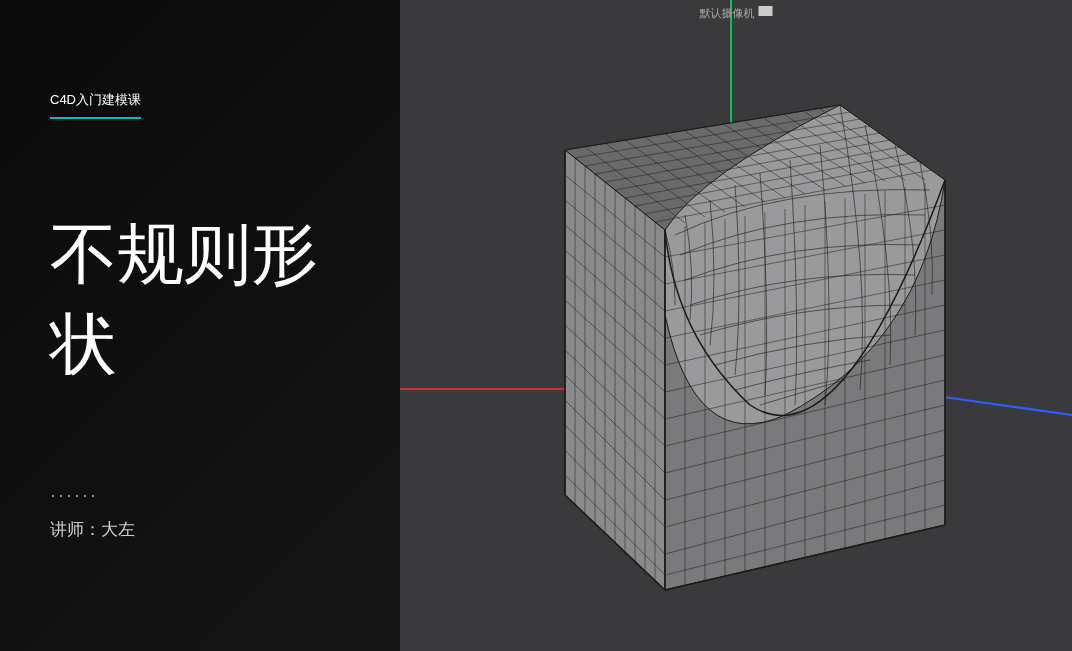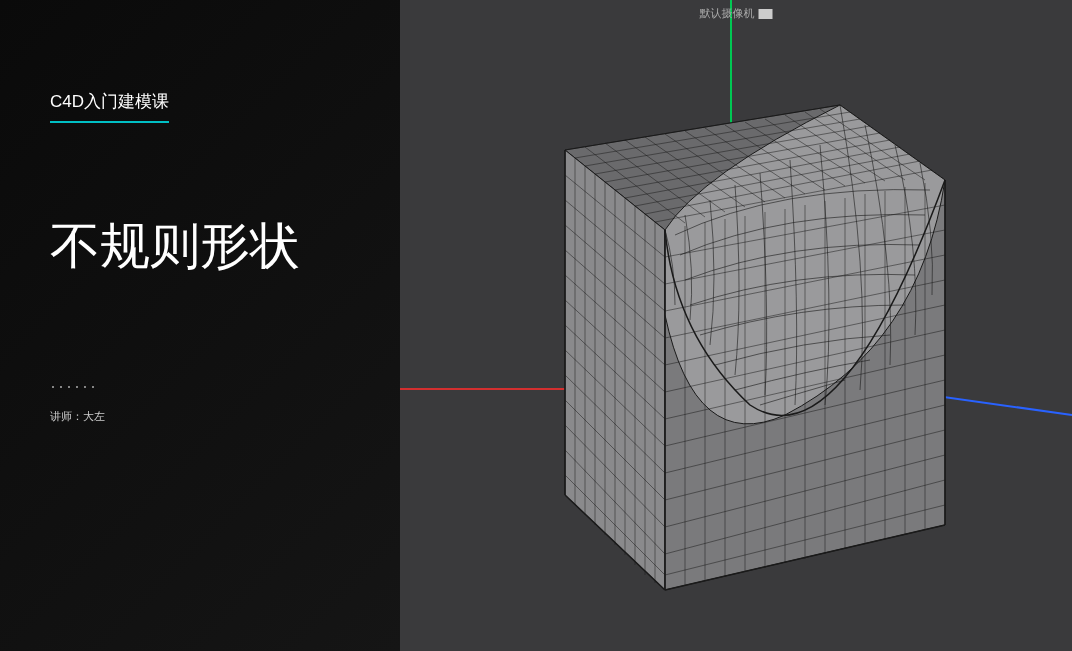--- a/index.html
+++ b/index.html
@@ -26,46 +26,46 @@
     .left-panel {
       width: 400px;
       height: 100%;
       background: linear-gradient(135deg, #0a0a0a 0%, #151515 100%);
       padding: 90px 40px 40px 50px;
       position: relative;
       z-index: 2;
     }
     
     .course-label {
-      font-size: 17px;
+      font-size: 13px;
       color: #ffffff;
       font-weight: 500;
       padding-bottom: 8px;
       border-bottom: 2px solid #00bfc4;
       display: inline-block;
       margin-bottom: 90px;
     }
     
     .main-title {
-      font-size: 50px;
+      font-size: 67px;
       color: #ffffff;
       font-weight: 400;
       line-height: 1.35;
       margin-bottom: 95px;
     }
     
     .dots {
       color: #999;
       font-size: 18px;
       letter-spacing: 2px;
       margin-bottom: 12px;
     }
     
     .instructor {
-      font-size: 11px;
+      font-size: 17px;
       color: #cccccc;
       font-weight: 400;
     }
     
     .right-panel {
       flex: 1;
       height: 100%;
       background: #3a3a3c;
       position: relative;
       overflow: hidden;
@@ -79,21 +79,20 @@
     
     .viewport-label {
       position: absolute;
       top: 6px;
       left: 50%;
       transform: translateX(-50%);
       color: #aaa;
       font-size: 11px;
       z-index: 10;
       display: flex;
-      align-items: center;
       gap: 4px;
     }
     
     .viewport-label-icon {
       width: 14px;
       height: 10px;
       background: #ccc;
       display: inline-block;
     }
     

